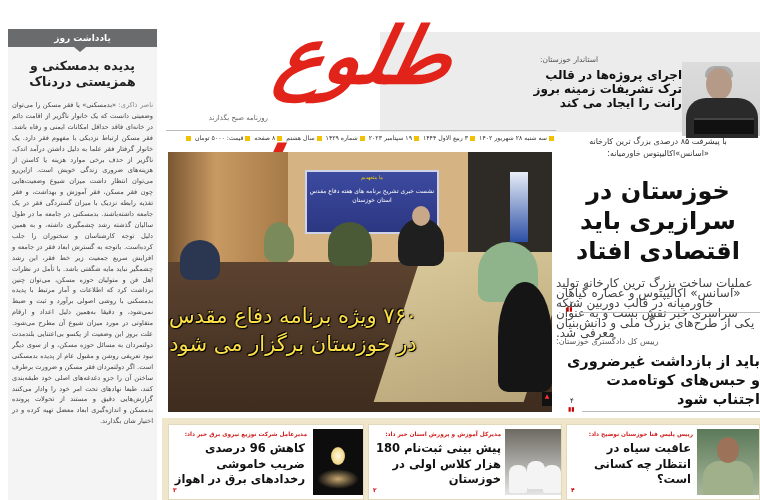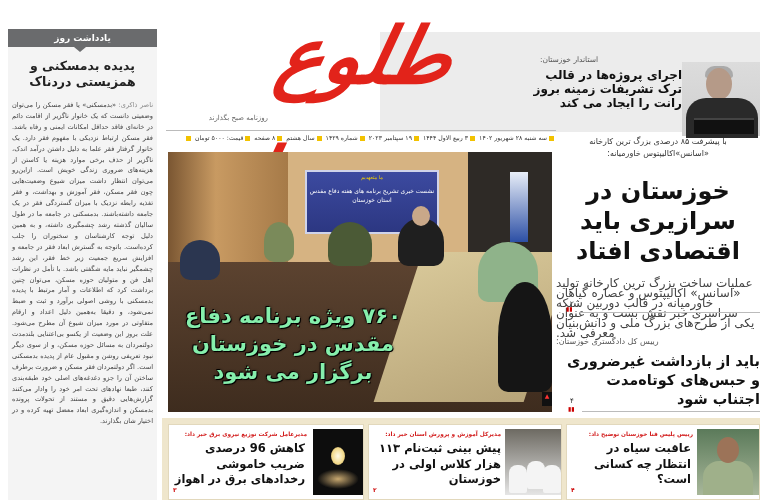--- a/index.html
+++ b/index.html
@@ -52,21 +52,21 @@
 #photo .wall-m{position:absolute;left:120px;top:0;width:220px;height:120px;background:#d6b382}
 #photo .wall-r{position:absolute;left:300px;top:0;width:84px;height:150px;background:#2e2a26}
 #photo .banner{position:absolute;left:137px;top:18px;width:134px;height:64px;background:linear-gradient(#3c4aa0,#2c3782);border:2px solid #cfd3ea}
 #photo .banner-t{position:absolute;left:0;top:14px;width:100%;text-align:center;color:#fff;font-size:6px;line-height:9px}
 #photo .banner-top{position:absolute;left:0;top:2px;width:100%;text-align:center;color:#f5d200;font-size:5px}
 #photo .flag{position:absolute;left:342px;top:20px;width:18px;height:70px;background:linear-gradient(#e8eef8,#2c4fa5)}
 #photo .table{position:absolute;left:0;top:110px;width:384px;height:150px;background:linear-gradient(#5c4330,#3e2c1e)}
 #photo .cloth{position:absolute;left:230px;top:100px;width:150px;height:150px;background:linear-gradient(160deg,#d9c99a,#b7a478);transform:skewX(-18deg)}
 #photo .p{position:absolute;border-radius:50% 50% 10px 10px}
 #photo .cap{position:absolute;left:0;top:128px;width:380px;text-align:right;padding-right:10px;color:#fff;font-size:8px;font-weight:bold;text-shadow:0 0 2px #000}
-#photo .hl{position:absolute;left:0;top:150px;width:250px;text-align:center;color:#86efac;font-size:21px;font-weight:bold;line-height:28px;text-shadow:0 0 3px #000,1px 1px 0 #000,-1px -1px 0 #000}
+#photo .hl{position:absolute;left:0;top:150px;width:250px;text-align:center;color:#fde047;font-size:21px;font-weight:normal;line-height:28px;text-shadow:0 0 3px #000,1px 1px 0 #000,-1px -1px 0 #000}
 #photo .badge{position:absolute;left:374px;top:240px;width:10px;height:14px;background:#111;color:#f33;font-size:6px;text-align:center}
 
 
 #strip{left:162px;top:418px;width:598px;height:82px;background:#efe6cc}
 .card{position:absolute;top:424px;height:76px;background:#fff;border:1px solid #e2d8bc}
 .card .kick{position:absolute;top:6px;font-size:5.8px;color:#d21b1b;font-weight:bold;white-space:nowrap}
 .card .ttl{position:absolute;top:16px;font-size:11.5px;font-weight:bold;line-height:15.5px;text-align:right;color:#111}
 .card .img{position:absolute;top:4px;height:66px}
 .card .ref{position:absolute;bottom:6px;font-size:6px;color:#c00;font-weight:bold}
 
@@ -171,21 +171,21 @@
   <div class="ref" style="left:4px">۴</div>
 </div>
 
 <div id="c2" class="card">
   <div class="img">
     <div class="w" style="left:4px"></div>
     <div class="w" style="left:22px;top:32px"></div>
     <div class="w" style="left:38px"></div>
   </div>
   <div class="kick">مدیرکل آموزش و پرورش استان خبر داد:</div>
-  <div class="ttl">پیش بینی ثبت‌نام ۱۱۳ هزار کلاس اولی در خوزستان</div>
+  <div class="ttl">پیش بینی ثبت‌نام 180 هزار کلاس اولی در خوزستان</div>
   <div class="ref" style="left:4px">۲</div>
 </div>
 
 <div id="c3" class="card">
   <div class="img">
     <div class="glow"></div>
     <div class="bulb"></div>
   </div>
   <div class="kick">مدیرعامل شرکت توزیع نیروی برق خبر داد:</div>
   <div class="ttl">کاهش 96 درصدی ضریب خاموشی رخدادهای برق در اهواز</div>

